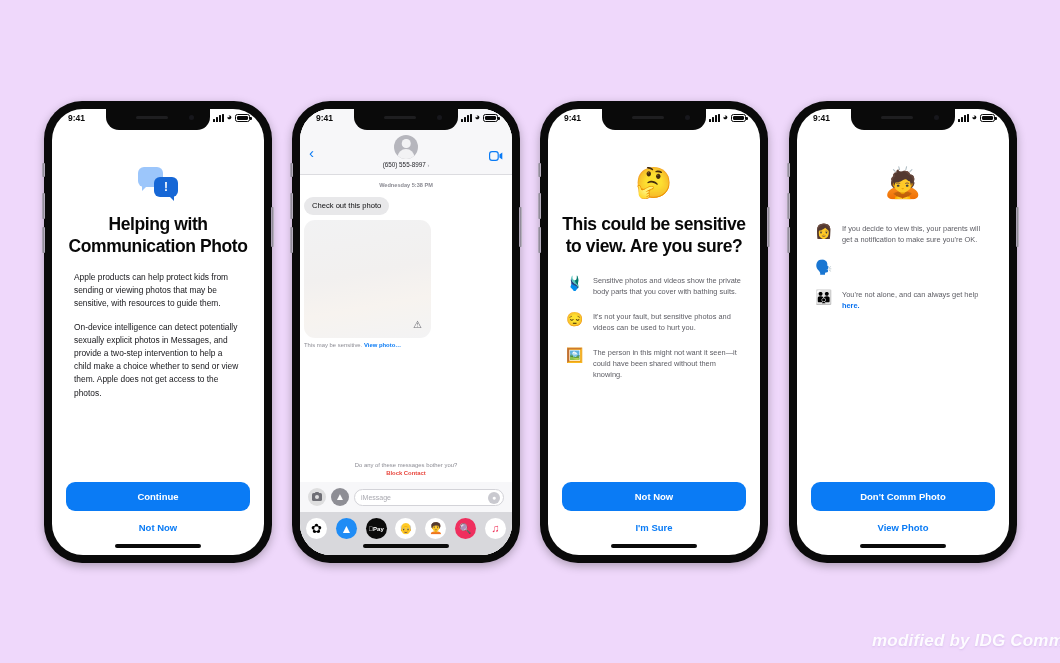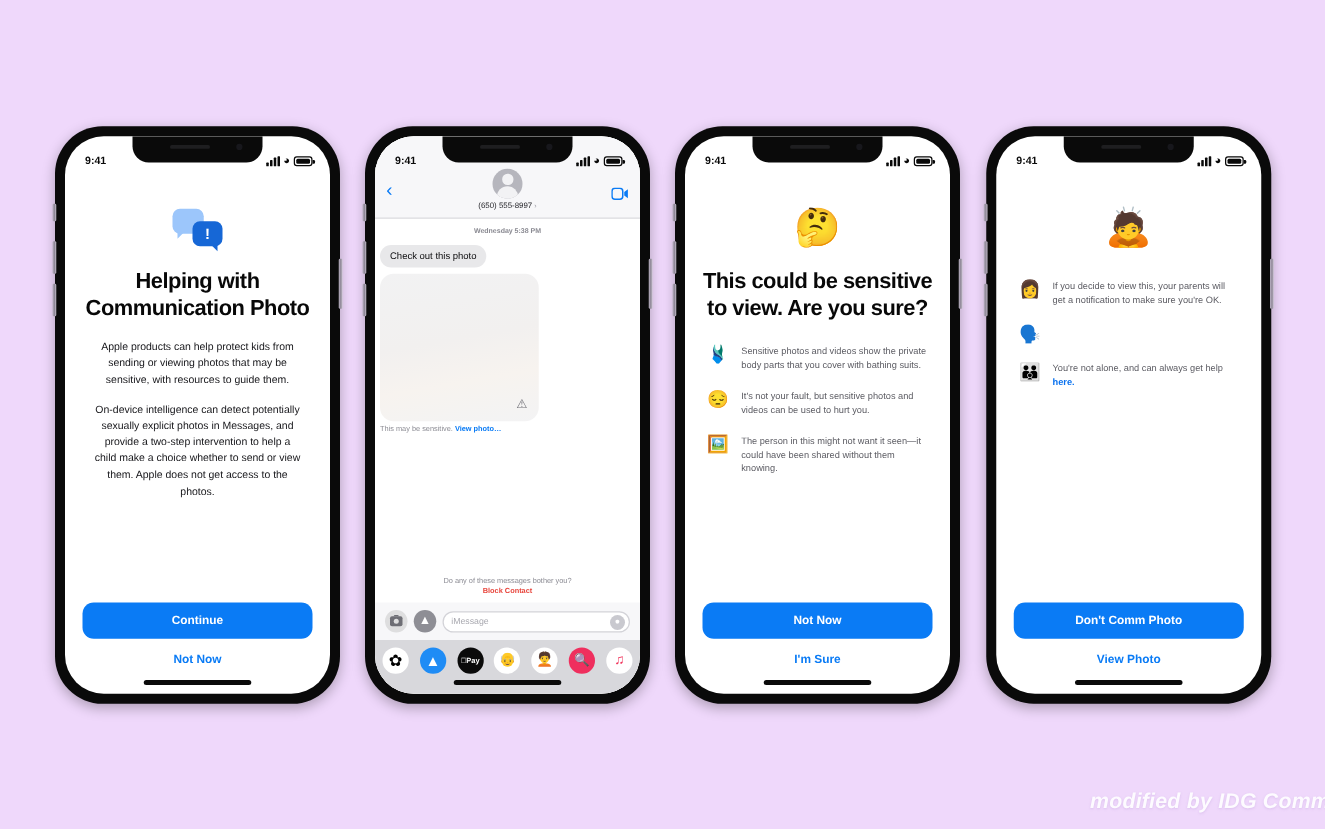--- a/index.html
+++ b/index.html
@@ -77,21 +77,21 @@
     border-radius: 50%;
     background: #17171c;
   }
 
   
   .statusbar {
     position: absolute;
     top: 0; left: 0; right: 0;
     height: 24px;
     display: flex;
-    align-items: flex-end;
+    align-items: flex-start;
     justify-content: space-between;
     padding: 4px 14px 0 16px;
     font-size: 8.5px;
     font-weight: bold;
     color: #0a0a0a;
     z-index: 10;
   }
   .statusbar .right {
     display: flex;
     align-items: center;
@@ -154,21 +154,20 @@
     text-align: center;
     font-size: 17.5px;
     line-height: 1.24;
     font-weight: bold;
     letter-spacing: -0.4px;
     color: #080808;
   }
 
   .bodycopy {
     margin-top: 14px;
-    text-align: center;
     font-size: 8.4px;
     line-height: 1.55;
     color: #16161a;
     padding: 0 8px;
   }
   .bodycopy p + p { margin-top: 11px; }
 
   .bullets {
     margin-top: 18px;
     padding: 0 4px;

